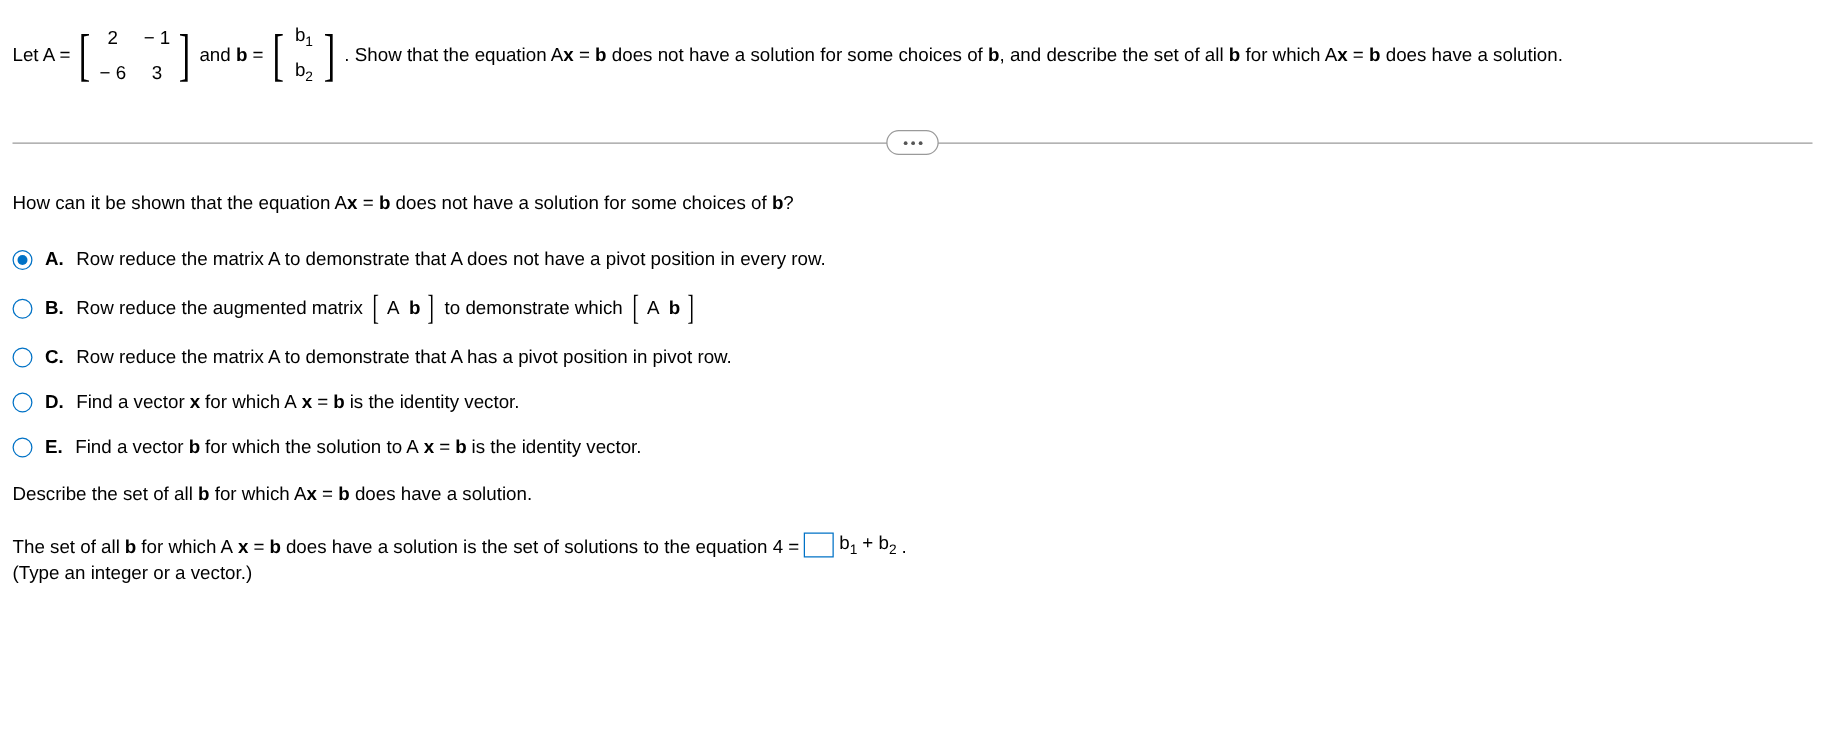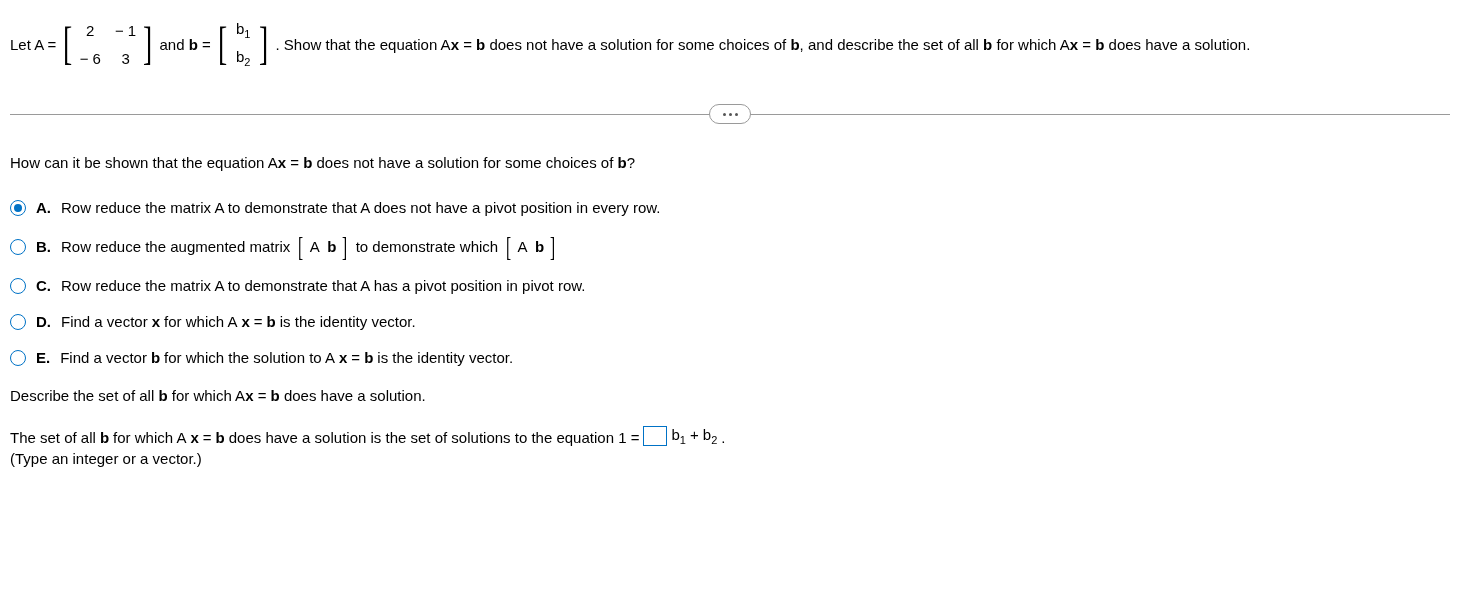--- a/index.html
+++ b/index.html
@@ -258,21 +258,21 @@
     <span>Describe the set of all </span><span class="bold">b</span><span> for which A</span><span class="bold">x</span><span> = </span><span class="bold">b</span><span> does have a solution.</span>
   </div>
 
   <div class="answer-line">
     <span>The set of all </span>
       <span class="bold">b</span>
       <span> for which A</span>
       <span class="bold">x</span>
       <span> = </span>
       <span class="bold">b</span>
-      <span> does have a solution is the set of solutions to the equation 1 =</span>
+      <span> does have a solution is the set of solutions to the equation 4 =</span>
     <input class="answer-input" type="text" style="">
     <span><span>b</span><span class="sub">1</span></span>
     <span><span> + b</span><span class="sub">2</span></span>
     <span>.</span>
   </div>
   <div class="hint">(Type an integer or a vector.)</div>
 
 </div>
 
 </body></html>

